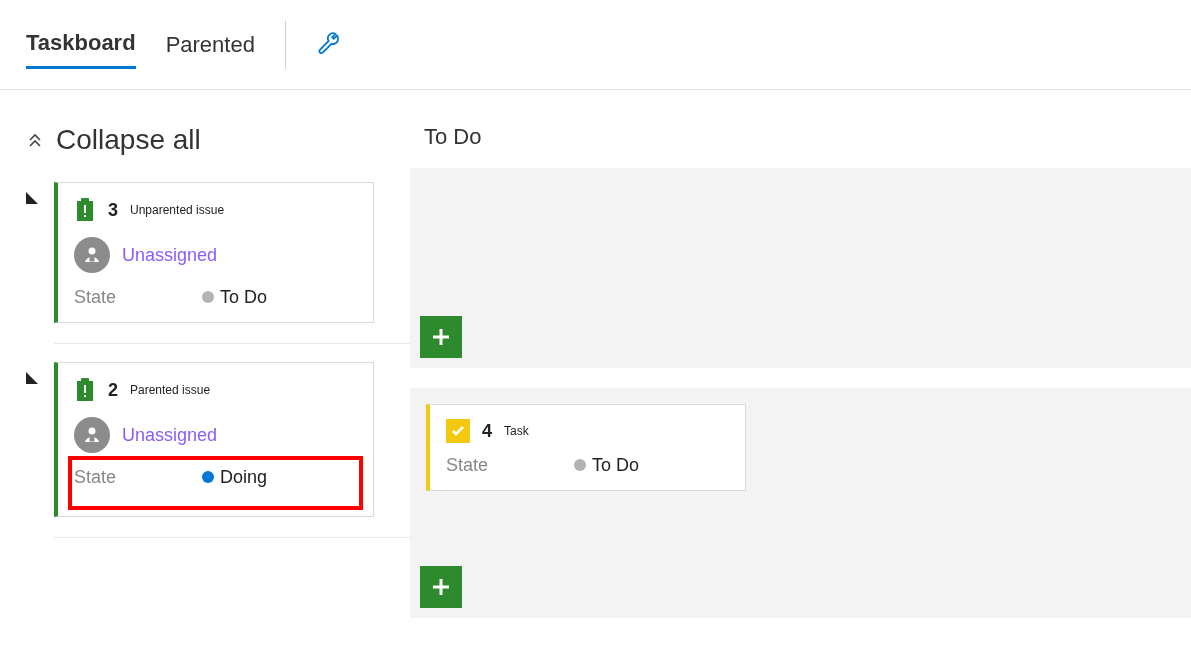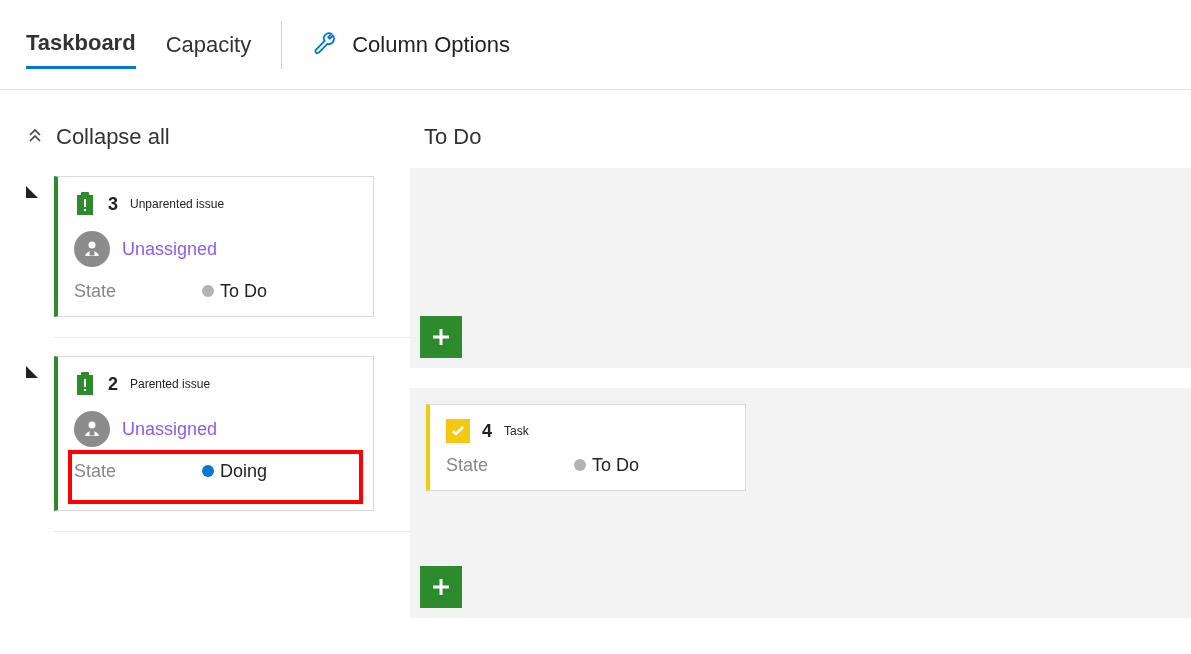--- a/index.html
+++ b/index.html
@@ -8,21 +8,21 @@
   .tabs { display:flex; gap:30px; align-items:center; }
   .tab { padding:10px 0; font-size:22px; color:#333; cursor:pointer; }
   .tab.active { font-weight:600; border-bottom:3px solid #0078d4; }
   .divider-v { width:1px; height:48px; background:#d0d0d0; margin:0 30px; }
   .actions { display:flex; gap:34px; align-items:center; }
   .action { display:flex; align-items:center; gap:12px; font-size:22px; color:#222; cursor:pointer; }
   .action svg { display:block; }
 
   .board { display:flex; }
   .left-col { width:410px; padding:34px 0 0 26px; }
-  .collapse-row { display:flex; align-items:center; gap:12px; font-size:22px; color:#333; margin-bottom:26px; }
+  .collapse-row { display:flex; align-items:center; gap:12px; font-size:28px; color:#333; margin-bottom:26px; }
 
   .row-group { display:flex; margin-bottom:20px; align-items:stretch; }
   .group-toggle { width:28px; padding-top:10px; color:#222; }
   .group-toggle svg { display:block; }
 
   .card { border:1px solid #d9d9d9; background:#fff; padding:14px 18px 14px 16px; position:relative; width:320px; }
   .card.issue { border-left:4px solid #2d8a2d; }
   .card.task  { border-left:4px solid #f2c811; }
   .card-title-row { display:flex; align-items:center; gap:12px; margin-bottom:14px; }
   .card-id { font-weight:700; }
@@ -46,31 +46,30 @@
   .issue-icon { width:22px; height:26px; }
   .task-icon { width:24px; height:24px; background:#f2c811; display:flex; align-items:center; justify-content:center; }
   .crown-icon { display:inline-flex; align-items:center; }
 </style>
 </head>
 <body>
 
 <div class="toolbar">
   <div class="tabs">
     <div class="tab active">Taskboard</div>
-    <div class="tab">Capacity</div>
+    <div class="tab">Parented</div>
   </div>
   <div class="divider-v"></div>
   <div class="actions">
     <div class="action">
       <span>
         <svg width="28" height="28" viewBox="0 0 28 28">
             <path d="M22 8a5 5 0 0 1-6.5 4.8L7 21.3a2 2 0 1 1-2.8-2.8l8.5-8.5A5 5 0 0 1 19.5 3l-3.2 3.2 1.5 1.5L21 4.5A5 5 0 0 1 22 8z" fill="none" stroke="#0078d4" stroke-width="1.8"></path>
           </svg>
       </span>
-      <span>Column Options</span>
     </div>
   </div>
 </div>
 
 <div class="board">
 
   <div class="left-col">
     <div class="collapse-row">
       <span>
         <svg width="18" height="18" viewBox="0 0 18 18">

